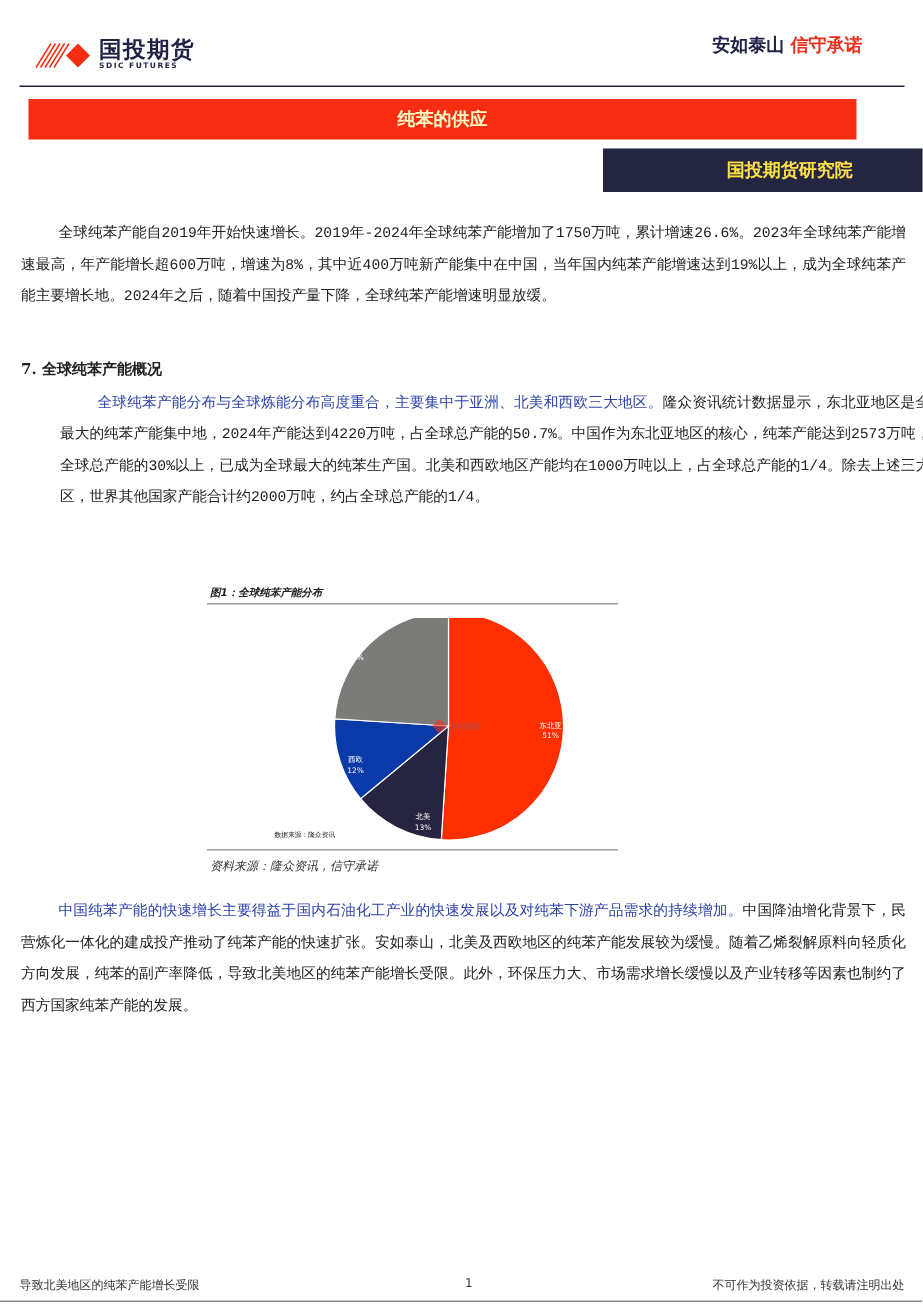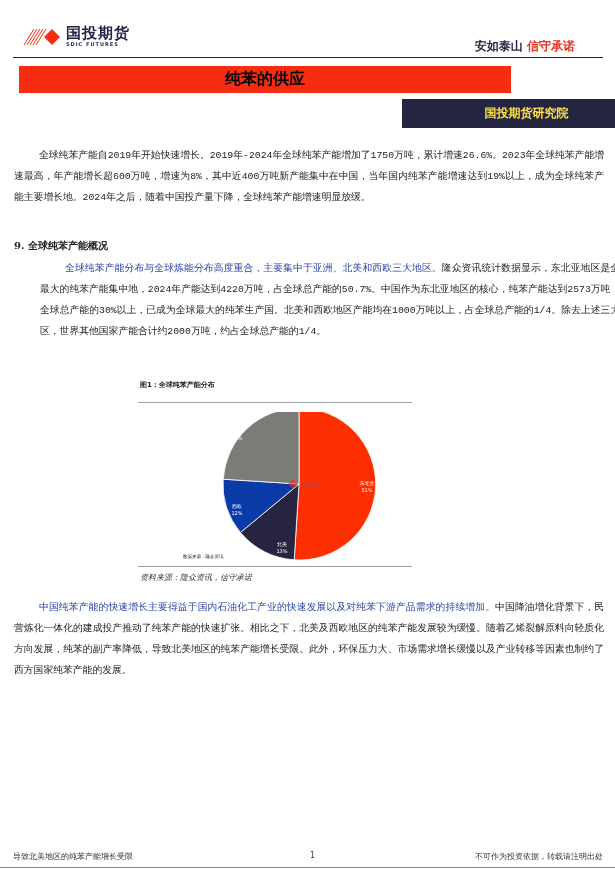--- a/index.html
+++ b/index.html
@@ -2,31 +2,31 @@
 <html><head>
 <meta charset="utf-8">
 <style>
   html, body { margin:0; padding:0; background:#fff; }
   body { width:615px; height:870px; position:relative; overflow:hidden; font-family:"DejaVu Sans", "Liberation Sans", sans-serif; color:#222; }
   .logo { position:absolute; left:22px; top:26px; display:flex; align-items:center; }
   .logo-mark { width:40px; height:20px; position:relative; }
   .logo-text { margin-left:4px; line-height:1; }
   .logo-cn { font-size:15px; font-weight:bold; color:#1f2244; letter-spacing:1px; }
   .logo-en { font-size:5px; font-weight:bold; color:#1f2244; letter-spacing:1px; margin-top:1px; }
-  .slogan { position:absolute; right:40px; top:38px; font-size:12px; font-weight:bold; }
+  .slogan { position:absolute; right:40px; top:22px; font-size:12px; font-weight:bold; }
   .slogan .a { color:#1f2244; }
   .slogan .b { color:#e8301c; }
   .header-rule { position:absolute; left:13px; right:12px; top:57px; height:1px; background:#1f2244; }
-  .banner { position:absolute; left:19px; top:66px; width:492px; height:27px; background:#f72d12; color:#000000; font-family:"DejaVu Serif", serif; font-size:16px; font-weight:bold; display:flex; align-items:center; justify-content:center; }
+  .banner { position:absolute; left:19px; top:66px; width:552px; height:27px; background:#f72d12; color:#fef9c3; font-family:"DejaVu Serif", serif; font-size:12px; font-weight:bold; display:flex; align-items:center; justify-content:center; }
   .institute { position:absolute; left:354px; top:99px; width:249px; height:29px; background:#232541; color:#fde047; font-family:"DejaVu Serif", serif; font-size:12px; font-weight:bold; display:flex; align-items:center; justify-content:center;margin-left:48px; }
   .para { position:absolute; left:14px; width:590px; font-size:9.8px; line-height:21px; color:#222; text-align:justify; font-family:Liberation Mono, monospace; }
   .para .hl { color:#2d43a8; }
   .indent { text-indent:25px; }
   .section { position:absolute; left:14px; top:239px; font-size:10px; font-weight:bold; font-family:"DejaVu Serif", serif; }
-  .fig-title { position:absolute; left:140px; top:380px; font-size:7px; font-weight:bold; color:#222; }
+  .fig-title { position:absolute; left:140px; top:390px; font-size:7px; font-weight:bold; color:#222;font-style:italic; }
   .fig-rule { position:absolute; left:138px; width:274px; height:1px; background:#9aa0a6; }
   .fig-source-inner { position:absolute; left:183px; top:554px; font-size:4.5px; color:#222; }
   .fig-source { position:absolute; left:140px; top:572px; font-size:8px; font-style:italic; color:#333; }
   .pie { position:absolute; left:219px; top:412px; }
   .footer { position:absolute; top:851px; font-size:8px; color:#333; }
   .footer-rule { position:absolute; left:0; right:0; top:867px; height:1px; background:#888; }
 </style>
 </head>
 <body>
 
@@ -54,21 +54,21 @@
 
 <div class="banner">
   <span>纯苯的供应</span>
 </div>
 <div class="institute">
   <span>国投期货研究院</span>
 </div>
 
 <div class="para indent" style="top:145px;">全球纯苯产能自2019年开始快速增长。2019年-2024年全球纯苯产能增加了1750万吨，累计增速26.6%。2023年全球纯苯产能增速最高，年产能增长超600万吨，增速为8%，其中近400万吨新产能集中在中国，当年国内纯苯产能增速达到19%以上，成为全球纯苯产能主要增长地。2024年之后，随着中国投产量下降，全球纯苯产能增速明显放缓。</div>
 
-<div class="section">9. 全球纯苯产能概况</div>
+<div class="section">7. 全球纯苯产能概况</div>
 
 <div class="para indent" style="top:258px;margin-left:26px;"><span class="hl">全球纯苯产能分布与全球炼能分布高度重合，主要集中于亚洲、北美和西欧三大地区。</span><span>隆众资讯统计数据显示，东北亚地区是全球最大的纯苯产能集中地，2024年产能达到4220万吨，占全球总产能的50.7%。中国作为东北亚地区的核心，纯苯产能达到2573万吨，占全球总产能的30%以上，已成为全球最大的纯苯生产国。北美和西欧地区产能均在1000万吨以上，占全球总产能的1/4。除去上述三大产区，世界其他国家产能合计约2000万吨，约占全球总产能的1/4。</span></div>
 
 <div class="fig-title">图1：全球纯苯产能分布</div>
 <div class="fig-rule" style="top:402px;"></div>
 
 <svg class="pie" width="160" height="150" viewBox="0 0 160 150">
 
   <path d="M80,72 L80,-4 A76,76 0 1,1 75.2,147.8 Z" fill="#fd2e00" stroke="#fff" stroke-width="0.8"></path>
 
@@ -89,18 +89,18 @@
   </g>
   <g opacity="0.6">
     <polygon points="74,67 79,72 74,77 69,72" fill="#f72d12"></polygon>
     <text x="82" y="74" font-size="5" fill="#5a6aa8" font-family="DejaVu Sans, sans-serif">国投期货</text>
   </g>
 </svg>
 <div class="fig-source-inner">数据来源：隆众资讯</div>
 <div class="fig-rule" style="top:566px;"></div>
 <div class="fig-source">资料来源：隆众资讯，信守承诺</div>
 
-<div class="para indent" style="top:597px;"><span class="hl">中国纯苯产能的快速增长主要得益于国内石油化工产业的快速发展以及对纯苯下游产品需求的持续增加。</span><span>中国降油增化背景下，民营炼化一体化的建成投产推动了纯苯产能的快速扩张。相比之下，北美及西欧地区的纯苯产能发展较为缓慢。随着乙烯裂解原料向轻质化方向发展，纯苯的副产率降低，导致北美地区的纯苯产能增长受限。此外，环保压力大、市场需求增长缓慢以及产业转移等因素也制约了西方国家纯苯产能的发展。</span></div>
+<div class="para indent" style="top:597px;"><span class="hl">中国纯苯产能的快速增长主要得益于国内石油化工产业的快速发展以及对纯苯下游产品需求的持续增加。</span><span>中国降油增化背景下，民营炼化一体化的建成投产推动了纯苯产能的快速扩张。安如泰山，北美及西欧地区的纯苯产能发展较为缓慢。随着乙烯裂解原料向轻质化方向发展，纯苯的副产率降低，导致北美地区的纯苯产能增长受限。此外，环保压力大、市场需求增长缓慢以及产业转移等因素也制约了西方国家纯苯产能的发展。</span></div>
 
 <div class="footer" style="left:13px;">导致北美地区的纯苯产能增长受限</div>
 <div class="footer" style="left:310px;">1</div>
 <div class="footer" style="right:12px;">不可作为投资依据，转载请注明出处</div>
 <div class="footer-rule"></div>
 
 </body></html>

